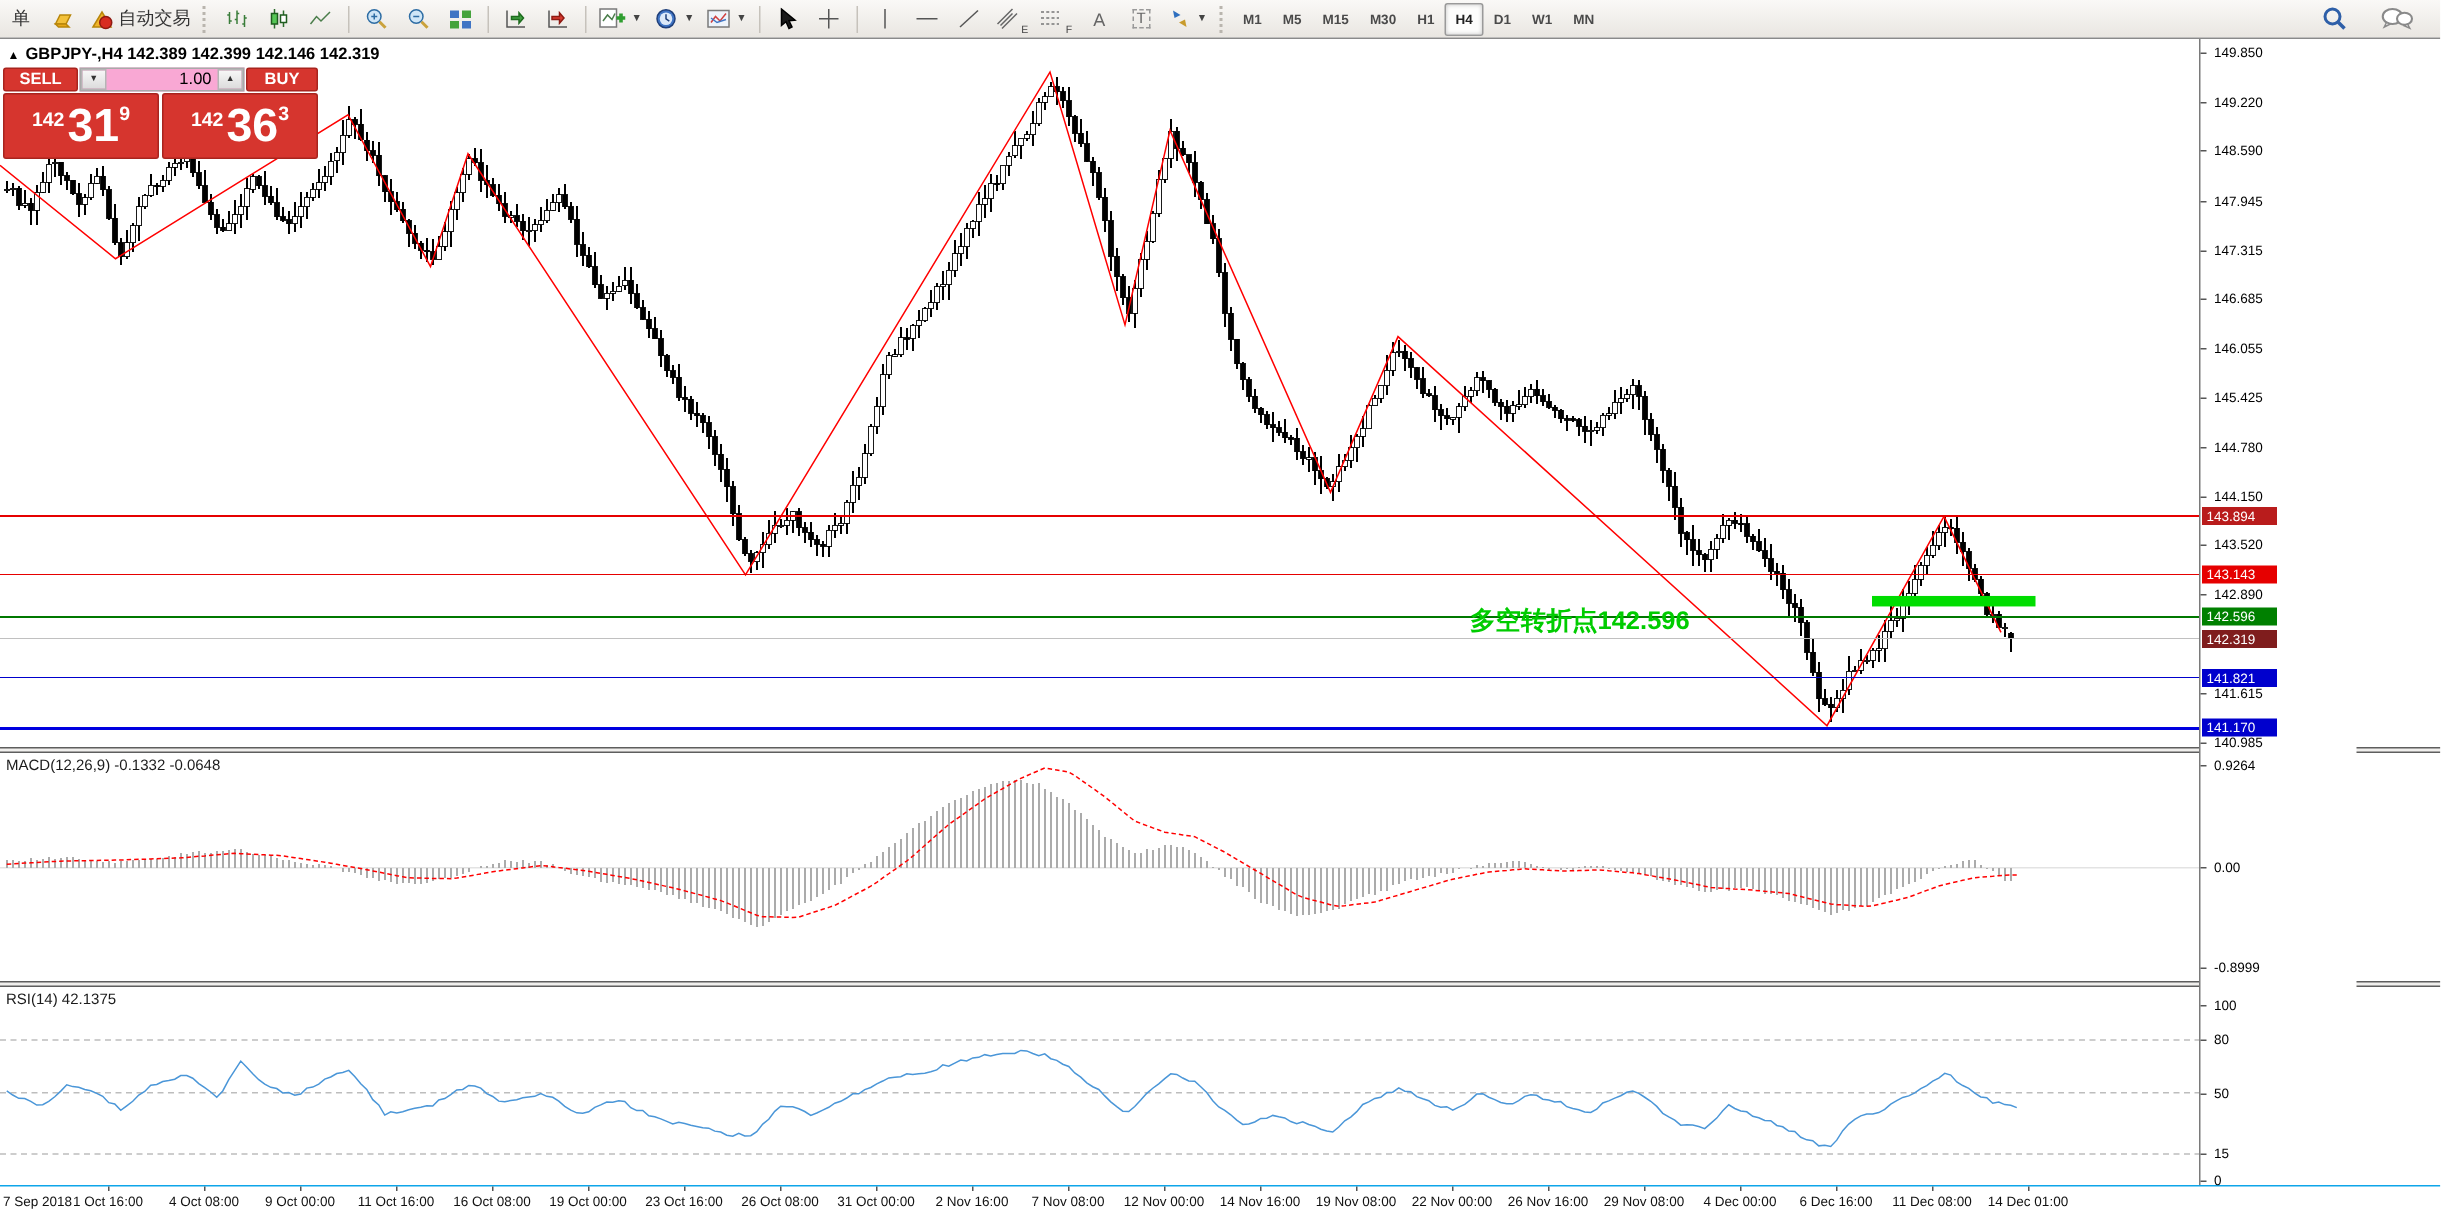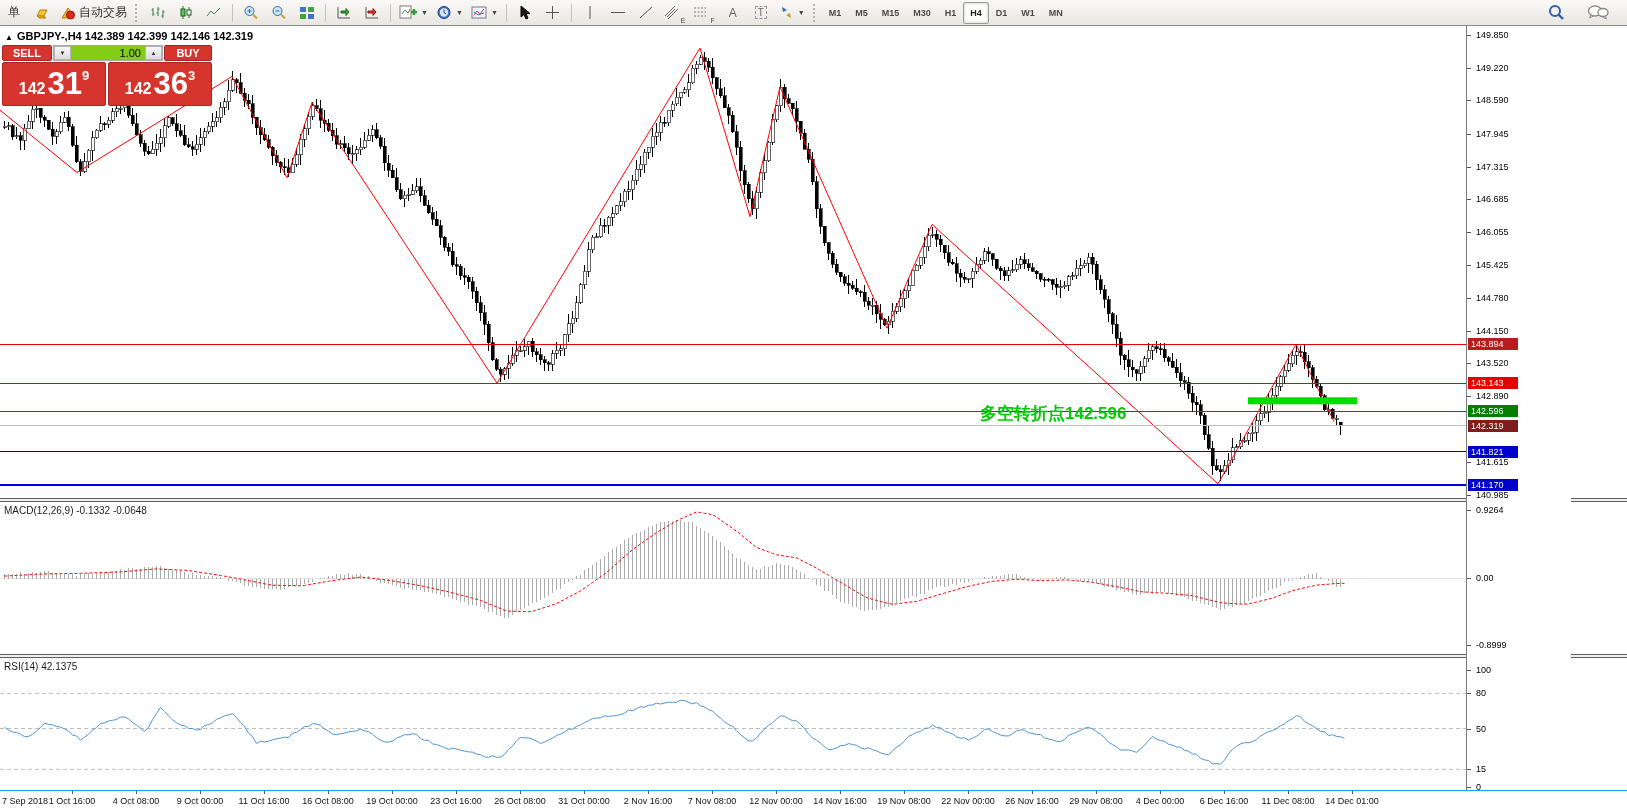--- a/index.html
+++ b/index.html
@@ -42,28 +42,28 @@
   .xmark{position:absolute;top:0;width:1px;height:3px;background:#555;}
   
   #symbol-info{position:absolute;left:5px;top:4px;font-size:11px;font-weight:700;color:#000;z-index:7;white-space:nowrap;}
   #symbol-info .tri{font-size:8px;margin-right:4px;}
   #annotation{position:absolute;left:980px;top:376px;font-size:17px;font-weight:700;z-index:7;white-space:nowrap;}
   
   #trade-panel{position:absolute;left:2px;top:19px;width:210px;z-index:8;}
   .tp-row1{display:flex;height:16px;gap:1px;}
   .tp-btn{width:48px;color:#fff;font-size:11px;font-weight:700;display:flex;align-items:center;justify-content:center;
           border-radius:2px;border:1px solid #a8241e;}
-  .volbox{flex:1;display:flex;background:#84cc16;border:1px solid #a9a9a9;box-sizing:border-box;}
+  .volbox{flex:1;display:flex;background:#f9a8d4;border:1px solid #a9a9a9;box-sizing:border-box;}
   .volbtn{width:15px;background:linear-gradient(#f7f7f7,#dcdcdc);border:1px solid #b5b5b5;font-size:6px;color:#333;
           display:flex;align-items:center;justify-content:center;}
   .volval{flex:1;text-align:right;padding-right:4px;font-size:11px;line-height:14px;color:#000;}
   .tp-row2{display:flex;gap:2px;height:44px;margin-top:1px;}
   .bigbox{flex:1;color:#fff;display:flex;align-items:center;justify-content:center;border-radius:2px;
           border:1px solid #a8241e;}
-  .bb-whole{font-size:16px;font-weight:700;align-self:flex-end;margin:0 2px 7px 0;}
+  .bb-whole{font-size:13px;font-weight:700;align-self:flex-end;margin:0 2px 18px 0;}
   .bb-pips{font-size:31px;font-weight:700;line-height:38px;}
   .bb-sup{font-size:13px;font-weight:700;align-self:flex-start;margin-top:5px;}
   .icon{display:inline-flex;}
 </style>
 </head>
 <body>
 
 <div id="app">
 
   <div id="toolbar">

